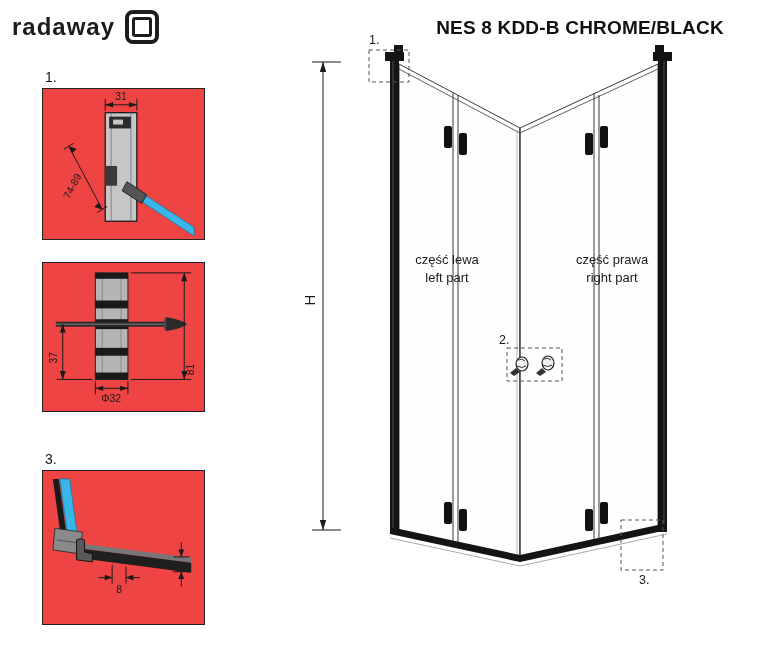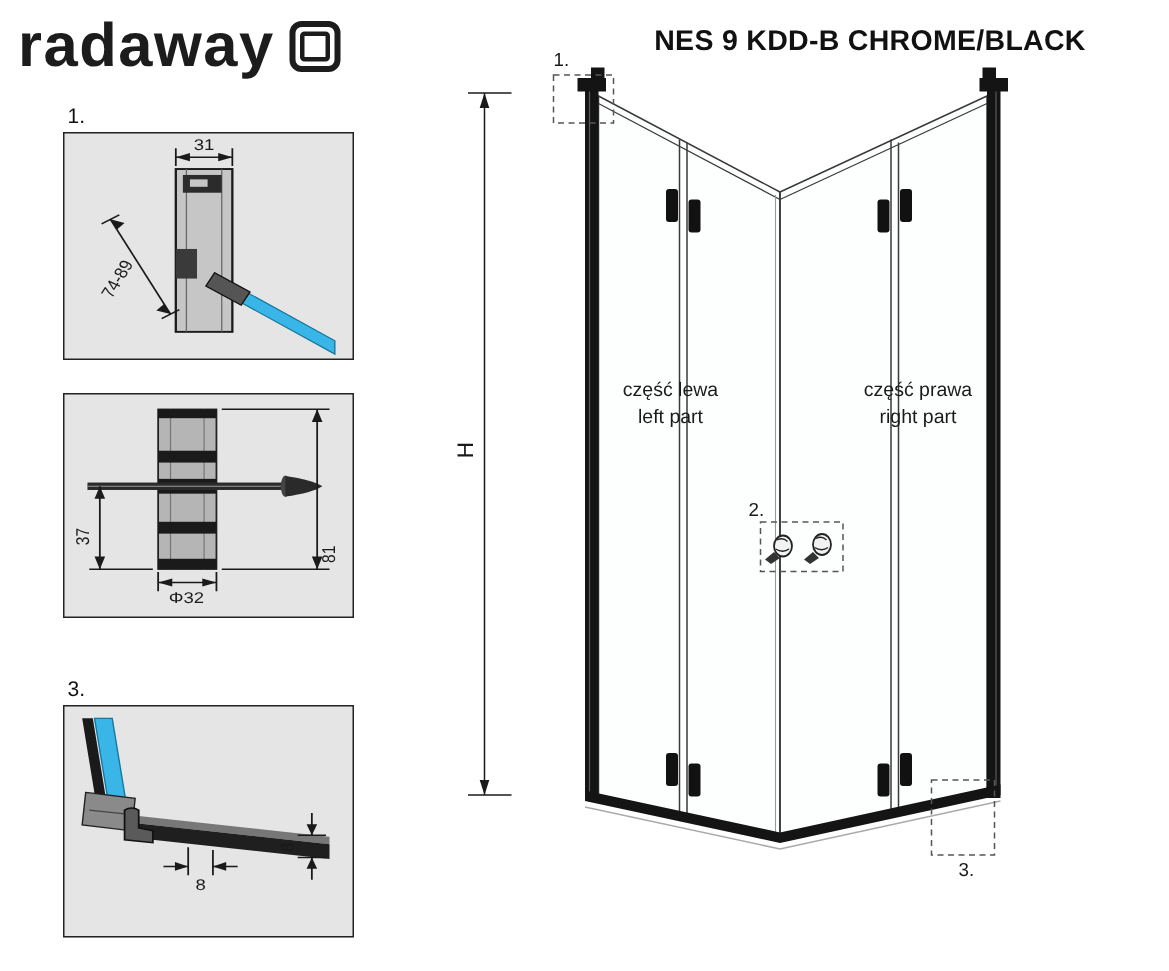--- a/index.html
+++ b/index.html
@@ -1,55 +1,55 @@
 <!DOCTYPE html>
 <html><head>
 <meta charset="utf-8">
 <style>
   * { margin:0; padding:0; box-sizing:border-box; }
   html,body { background:#fff; }
   body { font-family:"Liberation Sans", sans-serif; }
   .page { position:relative; width:779px; height:647px; background:#fff; overflow:hidden; }
 
   .logo { position:absolute; left:12px; top:10px; display:flex; align-items:center; gap:10px; }
-  .logo-text { font-size:41px; font-weight:600; color:#1c1c1c; letter-spacing:1px; line-height:1; }
+  .logo-text { font-size:24px; font-weight:600; color:#1c1c1c; letter-spacing:1px; line-height:1; }
   .logo-icon { width:34px; height:34px; border:4px solid #1c1c1c; border-radius:8px; position:relative; }
   .logo-icon::after { content:""; position:absolute; left:50%; top:50%; transform:translate(-50%,-50%);
                       width:14px; height:14px; border:3px solid #1c1c1c; border-radius:3px; }
 
   .title { position:absolute; left:385px; top:17px; width:390px; text-align:center;
            font-size:19px; font-weight:700; color:#111; letter-spacing:.2px; white-space:nowrap; }
 
   .box-label { position:absolute; font-size:14px; color:#111; }
   #label1 { left:45px; top:69px; }
   #label2 { left:45px; top:259px; }
   #label3 { left:45px; top:451px; }
 
-  .detail-box { position:absolute; width:194px; border:1px solid #222; background:#e5e5e5; }
+  .detail-box { position:absolute; width:163px; border:1px solid #222; background:#ef4444; }
   #box1 { left:42px; top:88px;  height:152px; }
   #box2 { left:42px; top:262px; height:150px; }
   #box3 { left:42px; top:470px; height:155px; }
   .detail-box svg { display:block; width:100%; height:100%; }
 
   .main-svg { position:absolute; left:295px; top:30px; }
   svg text { font-family:"Liberation Sans", sans-serif; fill:#1a1a1a; }
   .dim { font-size:10.5px; }
   .part-label { font-size:13px; }
   .callout { font-size:12.5px; }
 </style>
 </head>
 <body>
 
 <div class="page">
 
   <div class="logo">
     <span class="logo-text">radaway</span>
     <span class="logo-icon"></span>
   </div>
-  <div class="title">NES 9 KDD-B CHROME/BLACK</div>
+  <div class="title">NES 8 KDD-B CHROME/BLACK</div>
 
   <div class="box-label" id="label1">1.</div>
   <div class="box-label" id="label2">2.</div>
   <div class="box-label" id="label3">3.</div>
 
   <div class="detail-box" id="box1">
     <svg viewBox="0 0 163 152" preserveAspectRatio="none">
 
       <g stroke="#1a1a1a" stroke-width="1">
         <line x1="63" y1="10" x2="63" y2="22"></line>

